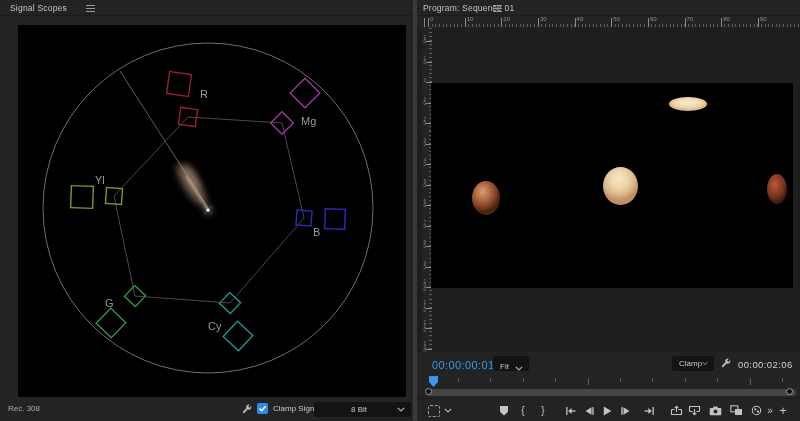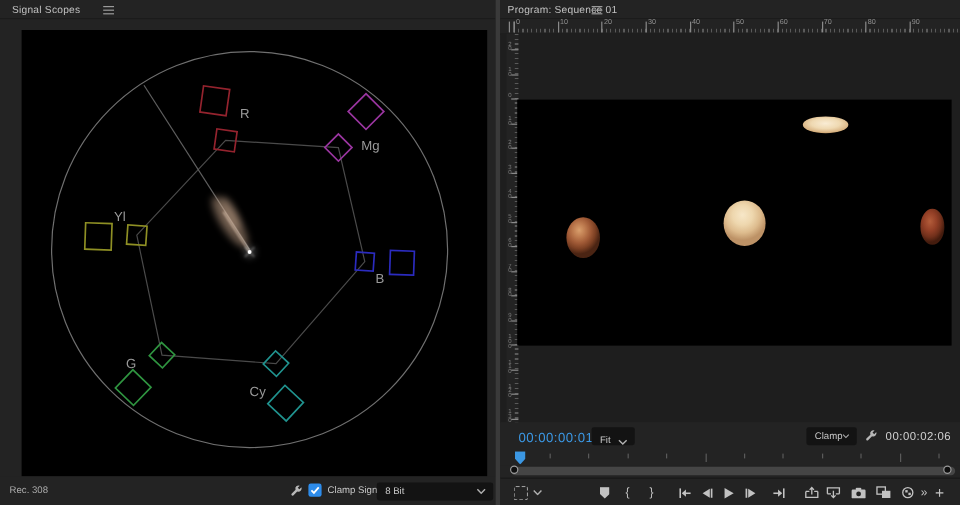--- a/index.html
+++ b/index.html
@@ -16,21 +16,21 @@
   #scope-area{position:absolute;left:18px;top:25px;width:388px;height:372px;background:#000;}
   #lumetri-footer{position:absolute;left:0;right:0;bottom:0;height:24px;background:#232323;}
   #rec-standard{position:absolute;left:8px;top:7px;font-size:8px;color:#ababab;}
   .wrench{position:absolute;width:12px;height:12px;}
   #lumetri-wrench{left:241px;top:6px;}
   #clamp-checkbox{position:absolute;left:257px;top:6px;width:11px;height:11px;background:#2d8ceb;border-radius:2px;cursor:pointer;}
   #clamp-label{position:absolute;left:273px;top:7px;font-size:8px;color:#c8c8c8;}
   .dropdown{position:absolute;background:#131313;border-radius:2px;display:flex;align-items:center;color:#c8c8c8;font-size:8px;cursor:pointer;}
   .dropdown .dd-text{padding-left:7px;flex:1;}
   .dropdown svg{margin-right:6px;}
-  #bit-dropdown{left:314px;top:5px;width:97px;height:15px;}
+  #bit-dropdown{left:314px;top:5px;width:97px;height:15px;text-align:center;}
   
   #h-ruler{position:absolute;top:16px;left:0;right:0;height:12px;background:#232323;border-bottom:1px solid #1b1b1b;}
   #h-ruler .minors{position:absolute;left:11px;right:0;bottom:1px;height:3px;background:repeating-linear-gradient(to right,#5a5a5a 0 1px,transparent 1px 3.66px);}
   #h-ruler .edge{position:absolute;left:7px;bottom:1px;width:3px;height:9px;border-left:1px solid #8a8a8a;border-right:1px solid #8a8a8a;}
   .htick{position:absolute;bottom:1px;width:1px;height:9px;background:#8a8a8a;}
   .htick-label{position:absolute;top:0;font-size:6px;color:#8f8f8f;}
   #monitor-area{position:absolute;top:28px;left:0;right:0;height:324px;background:#1e1e1e;}
   #v-ruler{position:absolute;left:5px;top:0;width:10px;height:324px;background:#232323;}
   #v-ruler .minors{position:absolute;right:0;top:0;width:3px;height:100%;background:repeating-linear-gradient(to bottom,#5a5a5a 0 1px,transparent 1px 4.1px);}
   .vtick{position:absolute;right:0;width:6px;height:1px;background:#8a8a8a;}

